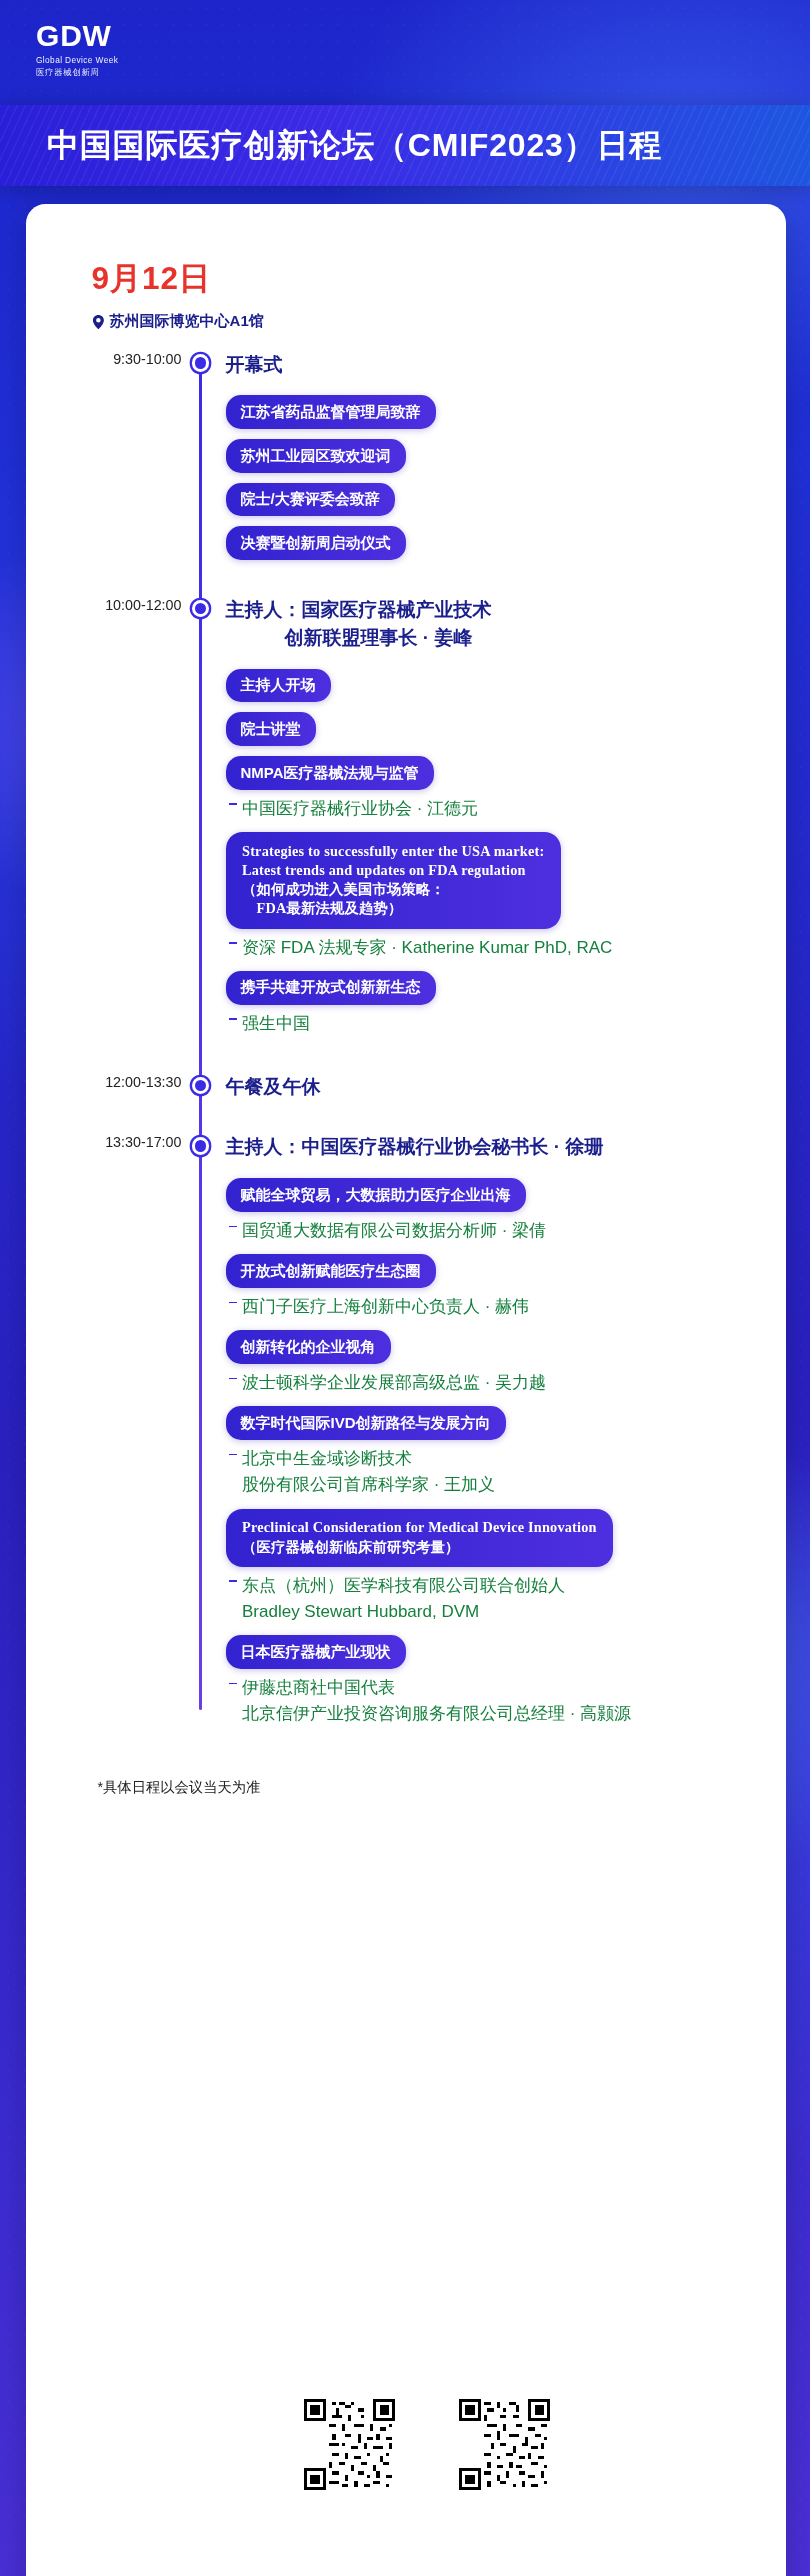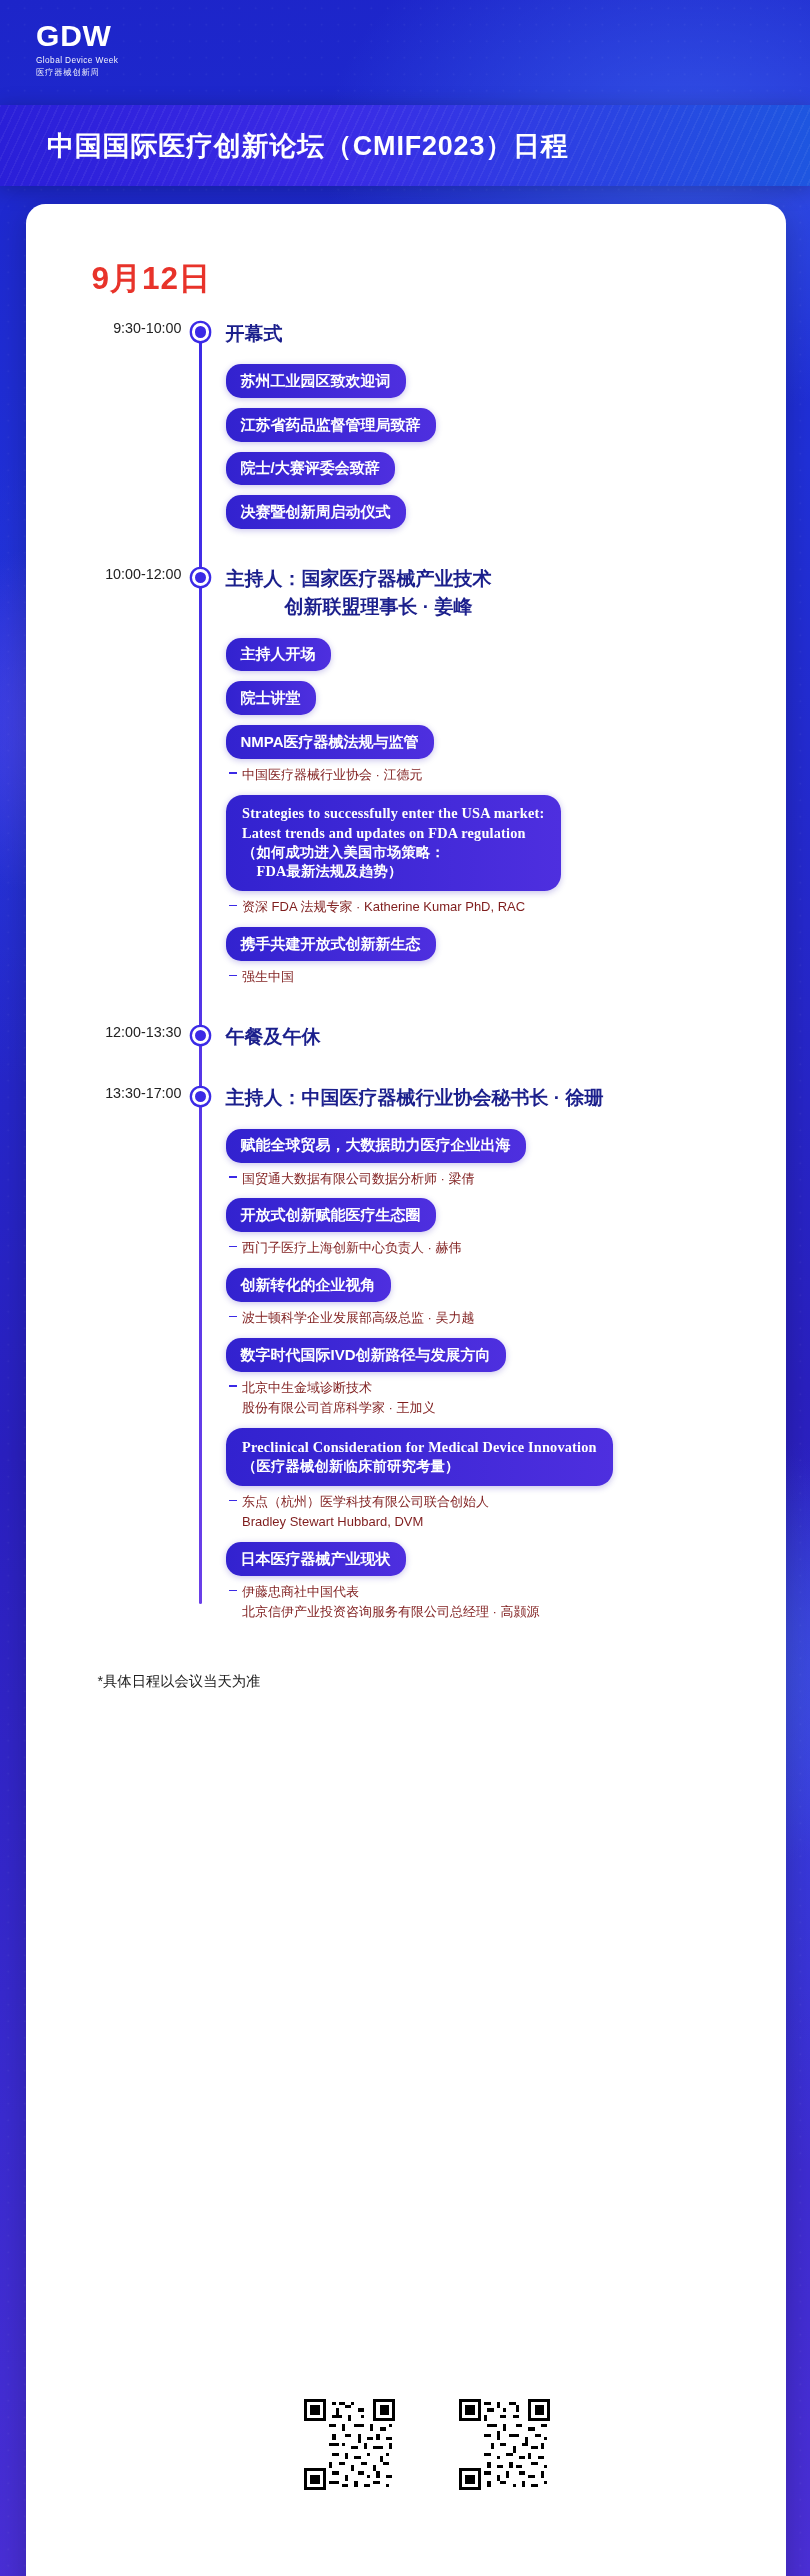--- a/index.html
+++ b/index.html
@@ -56,21 +56,21 @@
     background: linear-gradient(90deg, #2a1fd8 0%, #3b2ae6 40%, #1e56e0 100%);
     display: flex; align-items: center;
     box-shadow: 0 3px 19.5px rgba(0,0,0,0.25);
   }
   .title-banner .bar-tex {
     position:absolute; inset:0;
     background: repeating-linear-gradient(115deg, rgba(255,255,255,0.05) 0 1.5px, rgba(255,255,255,0) 1.5px 7.5px);
   }
   .title-text {
     position: relative;
-    font-size: 27px; font-weight: bold; color: #ffffff; letter-spacing: 0.8px;
+    font-size: 32px; font-weight: bold; color: #ffffff; letter-spacing: 0.8px;
     padding-left: 47px;
   }
 
   
   .card {
     position: absolute; left: 25.5px; top: 204px; width: 760px; height: 2492px;
     background: #ffffff; border-radius: 19.5px;
     box-shadow: 0 7.5px 30px rgba(0,0,0,0.22);
     padding: 54px 30px 0 30px;
   }
@@ -122,21 +122,21 @@
     padding: 6.8px 15px; border-radius: 15px;
     margin-top: 9.8px; line-height: 1.35;
     box-shadow: 0 1.5px 6px rgba(40,20,180,0.25);
   }
   .pill.multi { border-radius: 16.5px; padding: 9.8px 16.5px; font-size: 14.3px; text-align: left; }
   .pill.en { font-family: Liberation Serif, serif; letter-spacing: 0.2px; }
   .pill .ln { display: block; }
 
   .speaker {
     position: relative;
-    font-size: 13px; color: #7f1d1d; line-height: 1.55;
+    font-size: 17px; color: #15803d; line-height: 1.55;
     margin-top: 6px; padding-left: 16.5px;
   }
   .speaker::before {
     content: ""; position: absolute; left: 3px; top: 7.5px;
     width: 8.3px; height: 1.5px; background: #3b2ae6;
   }
   .speaker .ln { display: block; }
   .speaker.mono { font-family: "Liberation Sans", sans-serif; }
 
   .footnote {
@@ -170,31 +170,39 @@
     <div class="logo-cn">医疗器械创新周</div>
   </div>
 
   <div class="title-banner">
     <div class="bar-tex"></div>
     <div class="title-text">中国国际医疗创新论坛（CMIF2023）日程</div>
   </div>
 
   <div class="card">
     <div class="date-line">9月12日</div>
+    <div class="venue">
+      <span class="pin">
+        <svg width="12.8" height="14.3" viewBox="0 0 17 19">
+            <path d="M8.5 0C4.4 0 1.2 3.1 1.2 7c0 5.1 6.6 11.4 6.9 11.7.2.2.6.2.8 0 .3-.3 6.9-6.6 6.9-11.7 0-3.9-3.2-7-7.3-7zm0 10a3 3 0 1 1 0-6 3 3 0 0 1 0 6z" fill="#1b1f8c"></path>
+          </svg>
+      </span>
+      <span>苏州国际博览中心A1馆</span>
+    </div>
 
     <div class="agenda">
       <div class="timeline-line"></div>
 
       <div class="slot" style="margin-top:3px;">
         <div class="time">9:30-10:00</div>
         <div class="dot"></div>
         <div class="slot-head">开幕式</div>
         <div>
+          <div><span class="pill">江苏省药品监督管理局致辞</span></div>
           <div><span class="pill">苏州工业园区致欢迎词</span></div>
-          <div><span class="pill">江苏省药品监督管理局致辞</span></div>
           <div><span class="pill">院士/大赛评委会致辞</span></div>
           <div><span class="pill">决赛暨创新周启动仪式</span></div>
         </div>
       </div>
 
       <div class="slot" style="margin-top:36px;">
         <div class="time">10:00-12:00</div>
         <div class="dot"></div>
         <div class="slot-head">
           <span>主持人：国家医疗器械产业技术</span>

